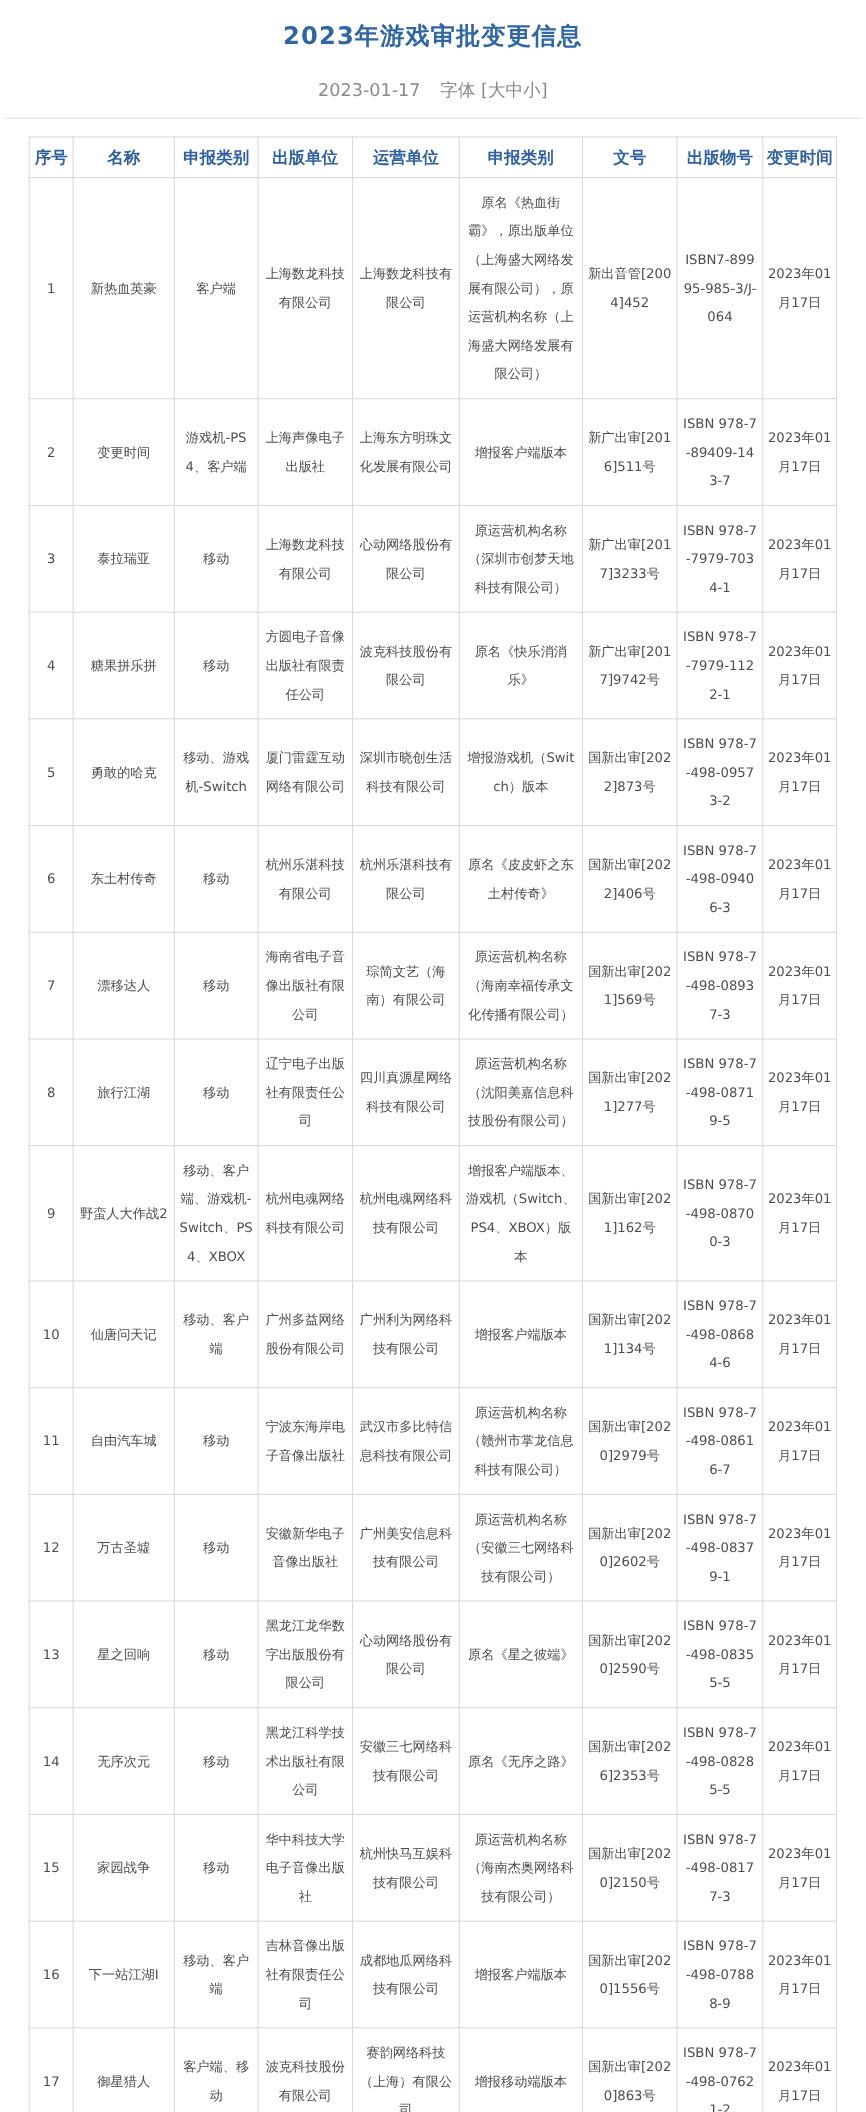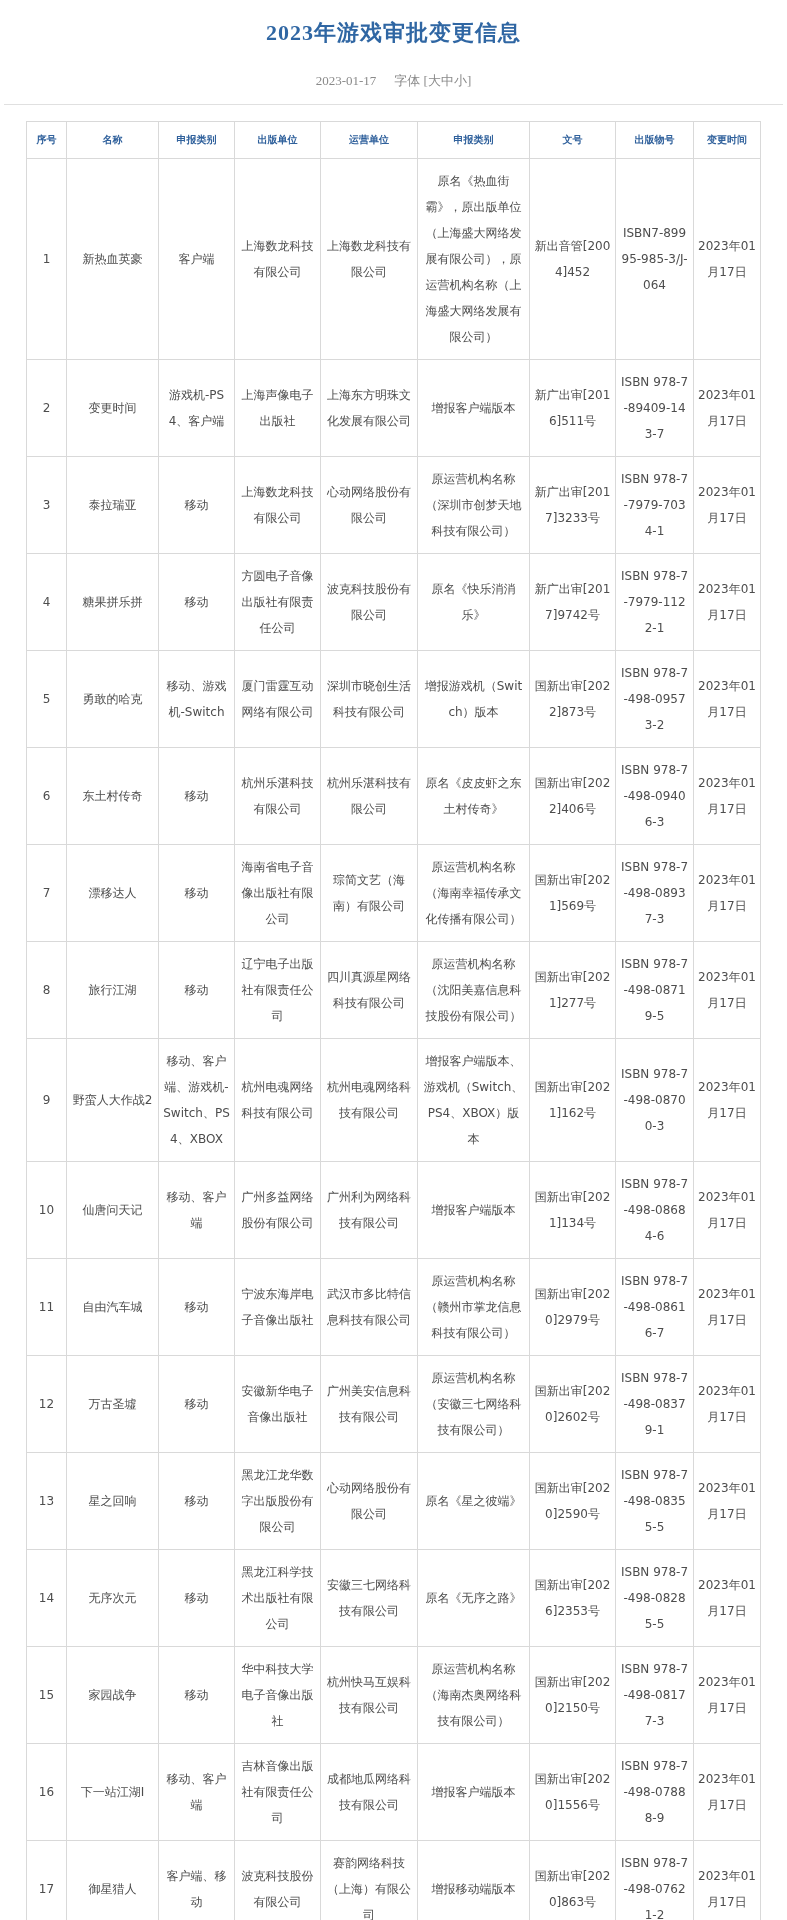--- a/index.html
+++ b/index.html
@@ -3,30 +3,30 @@
 <meta charset="utf-8">
 <style>
   * { margin: 0; padding: 0; box-sizing: border-box; }
   html, body {
     background: #ffffff;
     font-family: "DejaVu Sans", "Liberation Sans", sans-serif;
     color: #4a4a4a;
   }
   body { width: 787px; margin: 0 auto; }
 
-  .page-header { padding-top: 18px; text-align: center; font-family: Liberation Serif, serif; }
+  .page-header { padding-top: 18px; text-align: center; }
   .page-title {
     font-size: 22px;
     font-weight: bold;
     color: #2f66a3;
     letter-spacing: 1px;
   }
   .meta-line {
     margin-top: 24px;
-    font-size: 13px;
+    font-size: 16px;
     color: #8a8a8a;
     text-align: center;
   }
   .meta-line .sep { display: inline-block; width: 18px; }
   .font-size-links { color: #8a8a8a; cursor: pointer; }
   .divider {
     border: none;
     border-top: 1px solid #e0e0e0;
     margin: 14px 4px 16px 4px;
   }
@@ -43,21 +43,21 @@
     text-align: center;
     vertical-align: middle;
     padding: 9px 4px;
     line-height: 26px;
     word-break: break-all;
     overflow-wrap: break-word;
   }
   .approval-table th {
     color: #30619c;
     font-weight: bold;
-    font-size: 10px;
+    font-size: 15px;
     padding: 8px 2px;
     line-height: 20px;
     background: #ffffff;
   }
   .approval-table td { color: #4d4d4d; }
 
   
   col.c-idx   { width: 40px; }
   col.c-name  { width: 92px; }
   col.c-cat   { width: 76px; }

